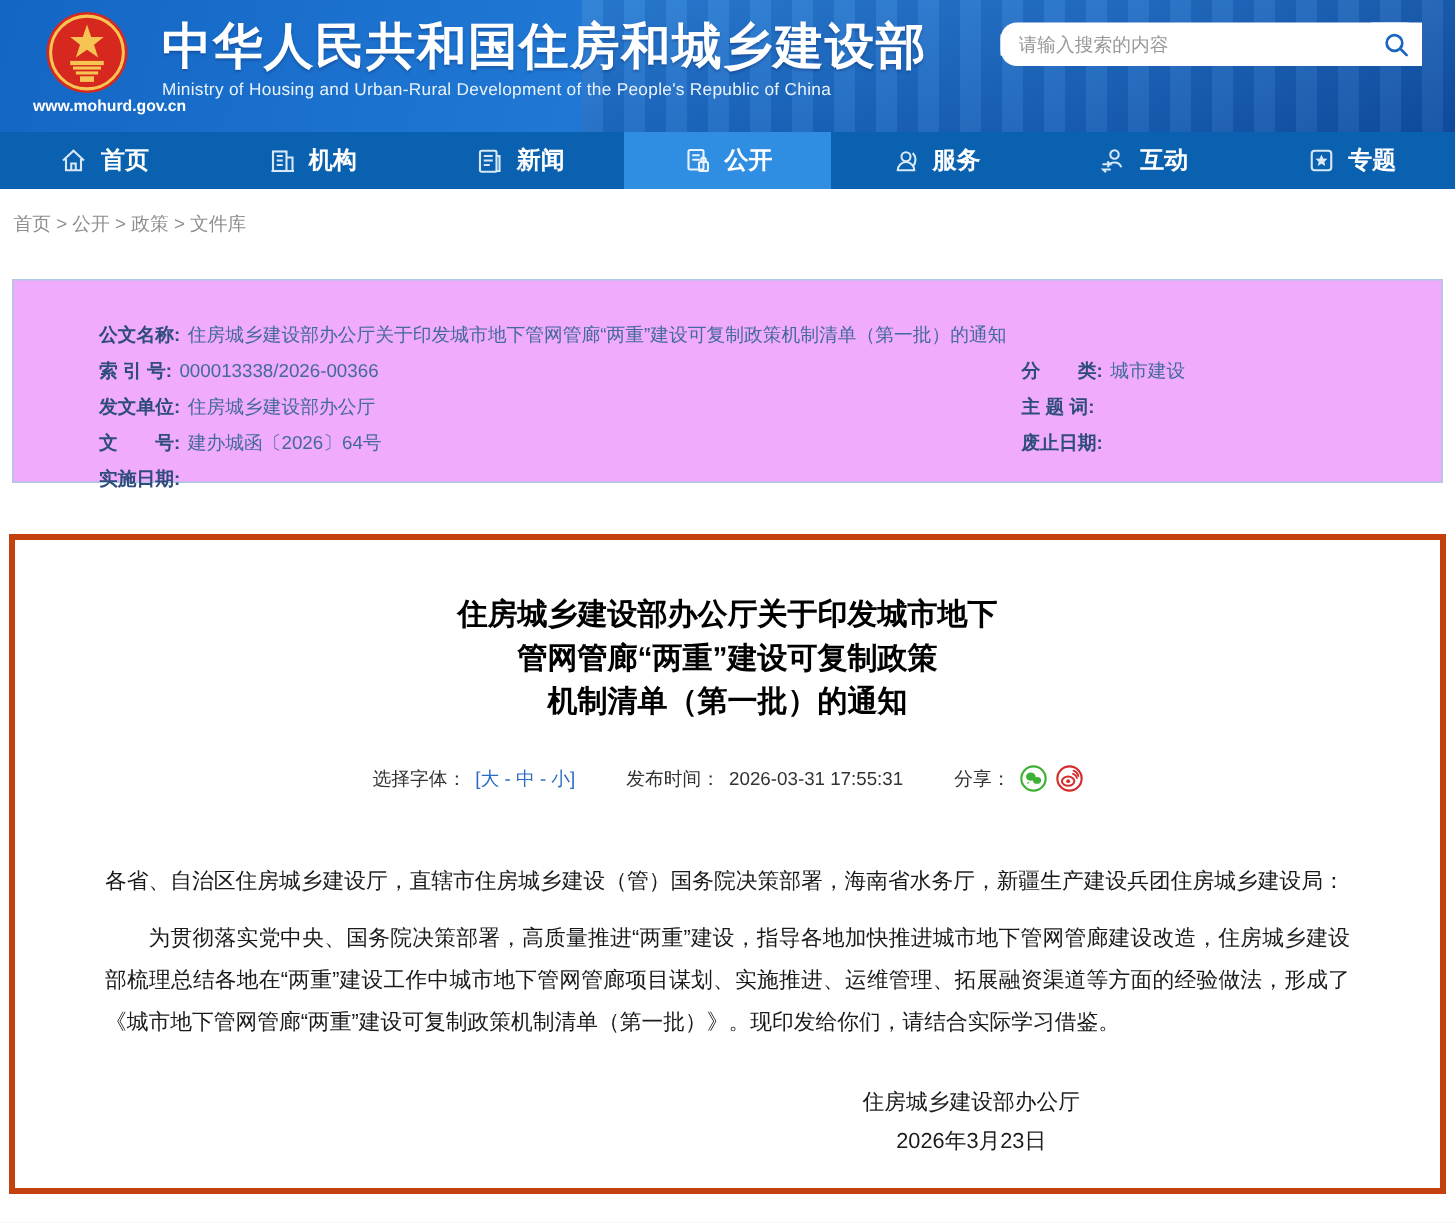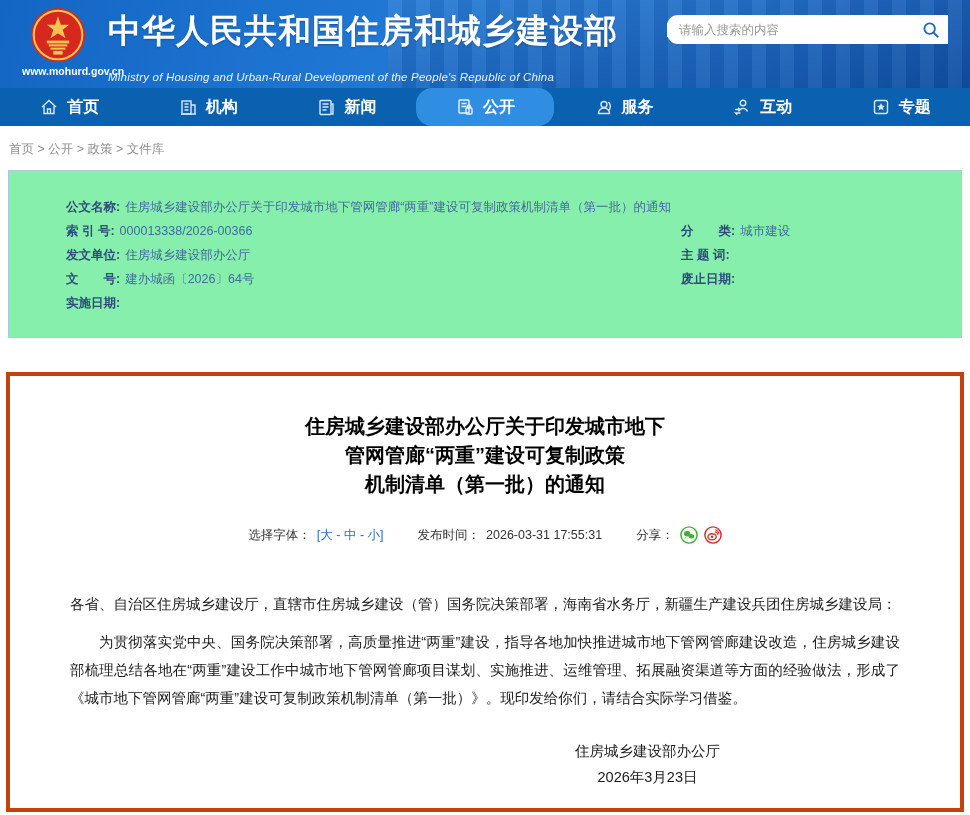--- a/index.html
+++ b/index.html
@@ -19,42 +19,42 @@
       linear-gradient(180deg, rgba(255,255,255,.04), rgba(0,0,60,.10));
     pointer-events:none;
   }
   .brand { position:absolute; left:22px; top:5px; display:flex; z-index:2; }
   .emblem-wrap { width:72px; text-align:center; }
   .emblem { width:56px; height:56px; margin:2px auto 0; display:block; }
   .site-url { color:#fff; font-weight:bold; font-size:10.5px; margin-top:2px; white-space:nowrap; }
   .titles { margin-left:14px; padding-top:6px; }
   .site-title { color:#fff; font-weight:bold; font-size:33px; letter-spacing:1px; line-height:40px;
     text-shadow:0 1px 2px rgba(0,0,50,.25); }
-  .site-sub { color:#eaf3fc; font-size:11.5px; margin-top:20px; letter-spacing:.2px;font-style:italic; }
+  .site-sub { color:#eaf3fc; font-size:11.5px; margin-top:3px; letter-spacing:.2px; }
   .search-box { position:absolute; right:22px; top:15px; width:281px; height:29px; background:#fff;
     display:flex; align-items:center; z-index:3; border-radius:11px; }
   .search-box input { flex:1; border:none; outline:none; padding:0 8px 0 12px; font-size:12.5px;
     color:#333; font-family:inherit; }
   .search-box input::placeholder { color:#999; }
   .search-btn { width:34px; height:29px; background:#fff; border:none; cursor:pointer;
     display:flex; align-items:center; justify-content:center; }
 
   
   .nav { height:38px; background:#0a61b0; display:flex; }
   .nav-item { flex:1; display:flex; align-items:center; justify-content:center; gap:8px;
     color:#fff; font-size:16px; font-weight:bold; cursor:pointer; }
-  .nav-item.active { background:#2f8ee2;border-radius:16px; }
+  .nav-item.active { background:#2f8ee2; }
   .nav-item svg { display:block; }
 
   
   .breadcrumb { padding:15px 0 0 9px; font-size:12.5px; color:#8e8e8e; }
 
   
-  .meta-box { margin:12px 8px 0; border:1px solid #aec8e4; background:#86efac;
-    padding:24px 20px 22px 57px; height:168px; }
+  .meta-box { margin:28px 8px 0; border:1px solid #aec8e4; background:#f0abfc;
+    padding:24px 20px 22px 57px; height:136px; }
   .meta-row { display:flex; font-size:12.5px; line-height:24px; }
   .meta-label { color:#2e4c7c; font-weight:bold; white-space:pre; }
   .meta-value { color:#44699f; margin-left:5px; }
   .meta-cols { display:flex; }
   .meta-col-left { width:615px; }
   .meta-col-right { flex:1; }
 
   
   .article-box { margin:34px 6px 0; border:4px solid #c2410c; background:#fff;
     min-height:440px; padding:36px 0 0; }

